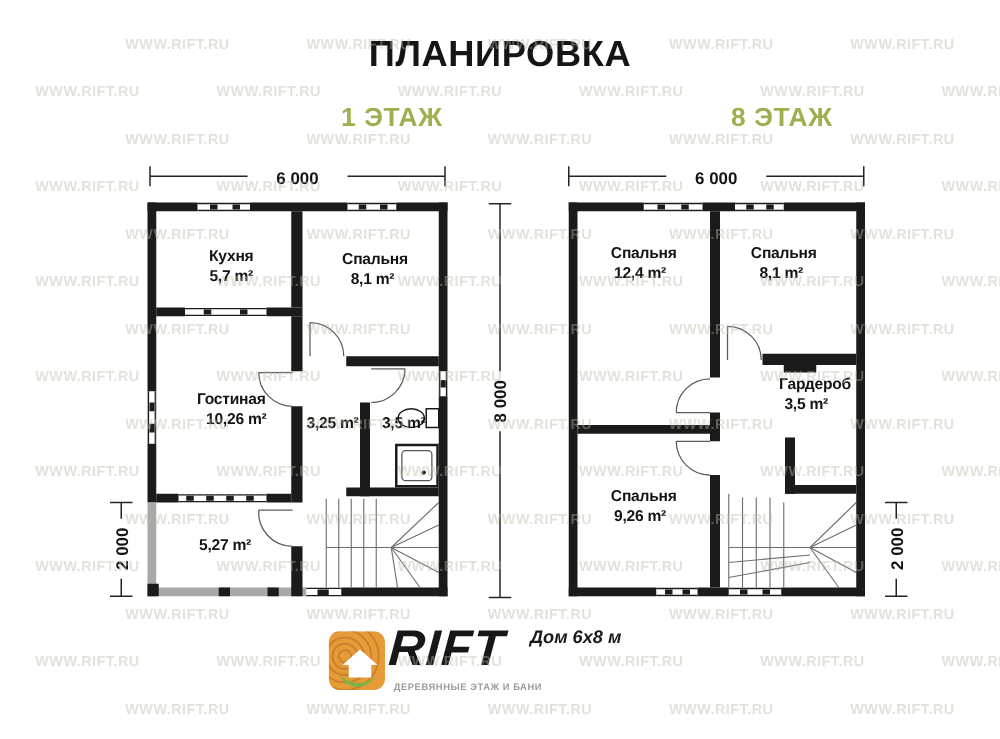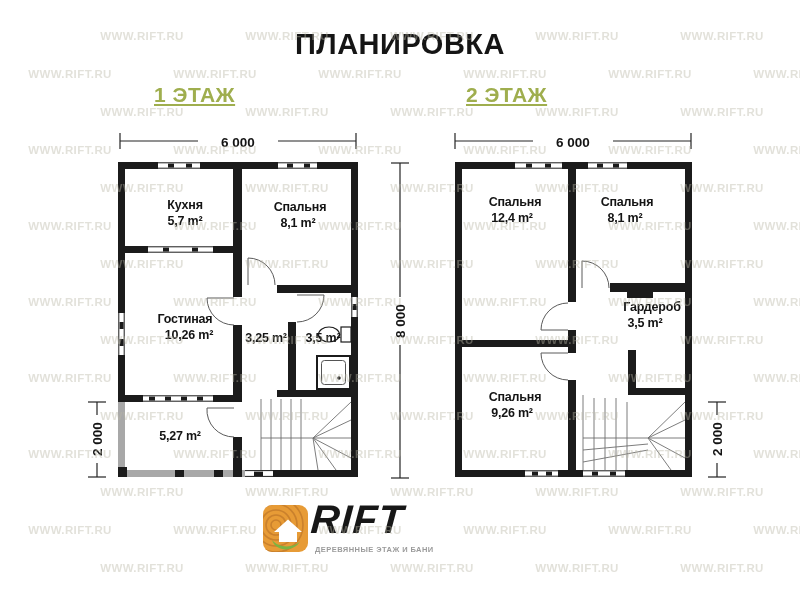--- a/index.html
+++ b/index.html
@@ -1,22 +1,22 @@
 <!DOCTYPE html>
 <html><head>
 <meta charset="utf-8">
 <style>
   html,body{margin:0;padding:0;background:#ffffff;}
   .canvas{position:relative;width:800px;height:591px;background:#fff;overflow:hidden;
           font-family:"Liberation Sans",sans-serif;}
   .abs{position:absolute;}
   .title{left:0;top:28px;width:800px;text-align:center;font-size:29px;font-weight:800;
          letter-spacing:.5px;color:#151515;}
-  .floor-label{top:83px;width:200px;text-align:left;font-size:21px;font-weight:700;
-               color:#9fae4e;letter-spacing:.5px;text-decoration:underline;}
+  .floor-label{top:83px;width:200px;text-align:right;font-size:21px;font-weight:700;
+               color:#9fae4e;letter-spacing:.5px;}
   .fl1{left:154px;} .fl2{left:466px;}
   .plansvg{left:0;top:0;}
   .wall{fill:#1b1b1b;} .gwall{fill:#a8a8a8;}
   .thin{stroke:#1b1b1b;stroke-width:1;fill:none;}
   .arc{stroke:#5a5a5a;stroke-width:1;fill:none;}
   .stair{stroke:#6e6e6e;stroke-width:.9;fill:none;}
   .dim{stroke:#242424;stroke-width:1.2;fill:none;}
   .dimt{font:600 13.5px "Liberation Sans",sans-serif;fill:#141414;text-anchor:middle;}
   .rname{font:700 12.5px "Liberation Sans",sans-serif;fill:#141414;text-anchor:middle;
          letter-spacing:-.2px;}
@@ -34,21 +34,21 @@
   #wm span{position:absolute;transform:translateX(-50%);font-size:11.5px;font-weight:700;
            letter-spacing:.4px;color:rgba(186,183,166,.42);white-space:nowrap;}
 </style>
 </head>
 <body>
 
 <div class="canvas">
 
   <div class="abs title">ПЛАНИРОВКА</div>
   <div class="abs floor-label fl1">1 ЭТАЖ</div>
-  <div class="abs floor-label fl2">2 ЭТАЖ</div>
+  <div class="abs floor-label fl2">8 ЭТАЖ</div>
 
   <svg class="abs plansvg" width="800" height="591" viewBox="0 0 800 591">
 
     <g transform="translate(118,162)">
 
       <g>
         <rect class="wall" x="0" y="0" width="240" height="7"></rect>
         <rect class="wall" x="233" y="0" width="7" height="315"></rect>
         <rect class="wall" x="0" y="0" width="7" height="240"></rect>
         <rect class="gwall" x="0" y="240" width="7" height="75"></rect>
@@ -327,20 +327,21 @@
       <circle cx="13" cy="20" r="15"></circle>
       <circle cx="13" cy="20" r="21"></circle>
       <circle cx="13" cy="20" r="27"></circle>
     </g>
     <path d="M11,27 L25,14.5 L39,27 L34,27 L34,37 L16,37 L16,27 Z" fill="#ffffff"></path>
     <path d="M9,35 C16,43 29,43.5 37,36.5 C31,47 13,47.5 9,35 Z" fill="#7cb342"></path>
   </svg>
   <div class="abs brand">RIFT</div>
   <div class="abs tagline">ДЕРЕВЯННЫЕ ЭТАЖ И БАНИ</div>
   <div class="abs info">
+    <div class="i2">Дом 6х8 м</div>
   </div>
 
   <div id="wm">
       <span style="left: 142px; top: 30px;">WWW.RIFT.RU</span>
       <span style="left: 287px; top: 30px;">WWW.RIFT.RU</span>
       <span style="left: 432px; top: 30px;">WWW.RIFT.RU</span>
       <span style="left: 577px; top: 30px;">WWW.RIFT.RU</span>
       <span style="left: 722px; top: 30px;">WWW.RIFT.RU</span>
       <span style="left: 70px; top: 68px;">WWW.RIFT.RU</span>
       <span style="left: 215px; top: 68px;">WWW.RIFT.RU</span>

